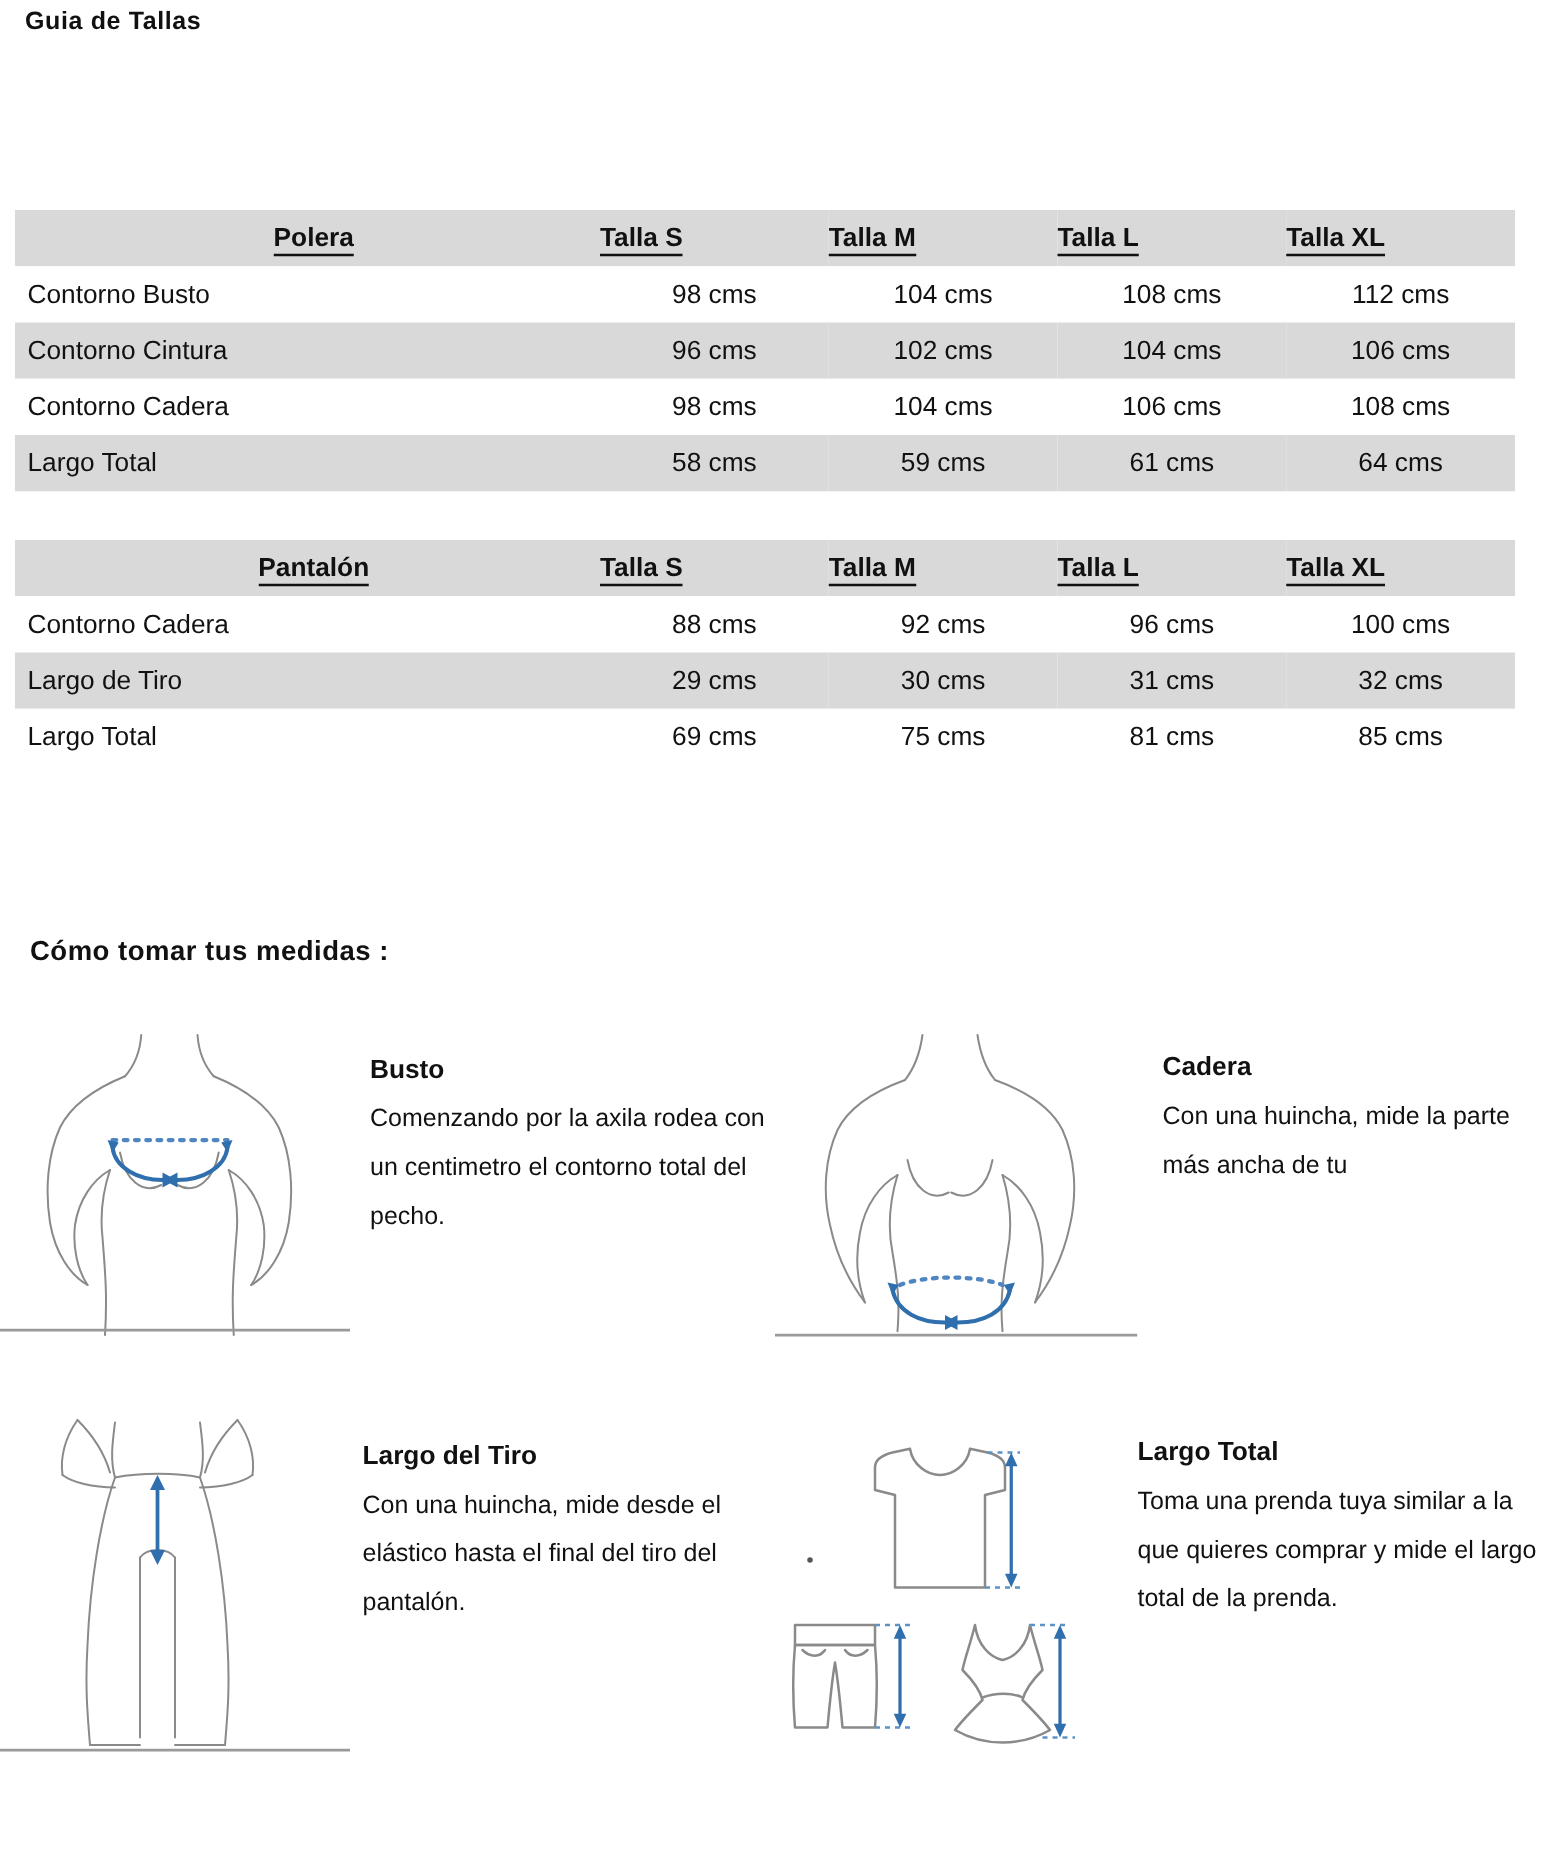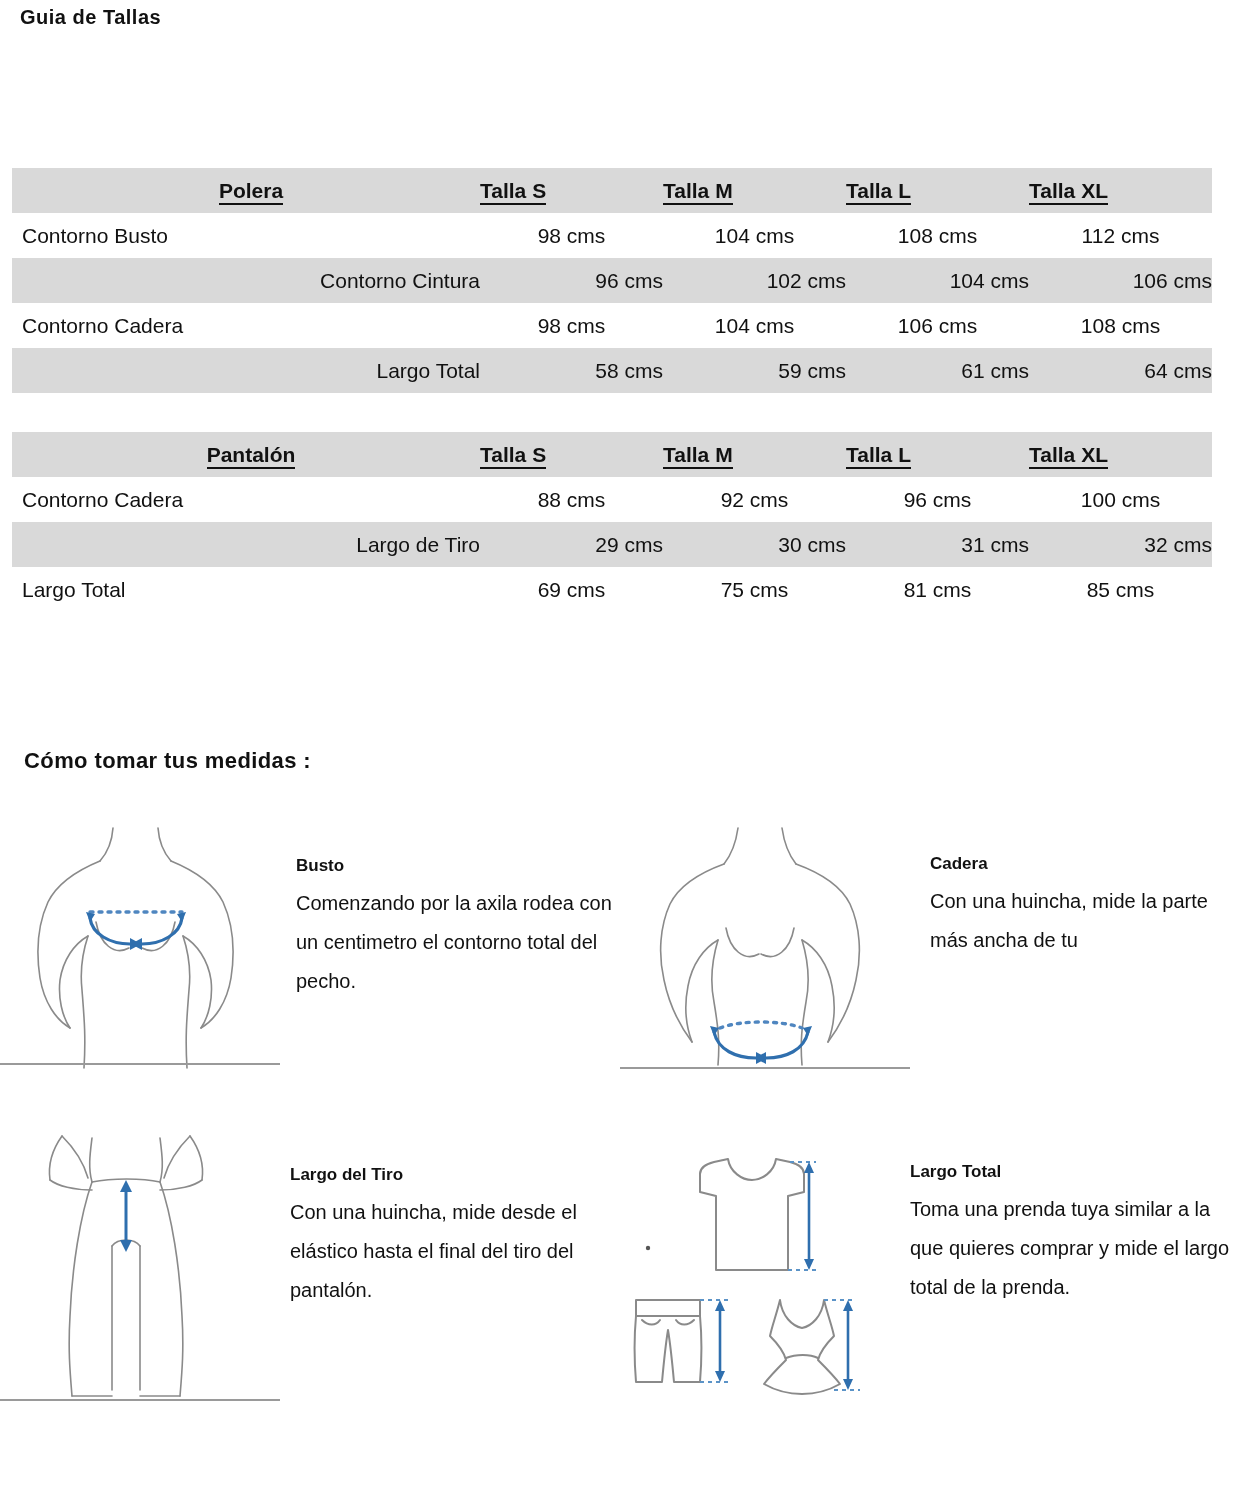--- a/index.html
+++ b/index.html
@@ -77,21 +77,21 @@
   }
   .size-table thead th.lbl {
     text-align: center;
     padding-left: 10px;
   }
   .size-table thead th.val {
     text-align: left;
   }
 
   .size-table tbody tr.odd  td { background: #ffffff; }
-  .size-table tbody tr.even td { background: #d9d9d9; text-align: right; }
+  .size-table tbody tr.even td { background: #d9d9d9; }
 
   .size-table tbody td.lbl {
     text-align: left;
     padding-left: 10px;
   }
   .size-table tbody td.val {
     text-align: center;
   }
 
   
@@ -110,23 +110,23 @@
 
   .meas-fig {
     position: absolute;
     left: 0;
     top: 0;
   }
   .meas-text {
     position: absolute;
   }
   .meas-head {
-    font-size: 17px;
+    font-size: 21px;
     font-weight: bold;
-    margin: 12px 0 8px 0;
+    margin: 0 0 8px 0;
     white-space: nowrap;
   }
   .meas-body {
     font-size: 20px;
     line-height: 39px;
     margin: 0;
   }
 
   
   #block-busto      { left: 0px;   top: 820px; width: 620px; height: 280px; }

